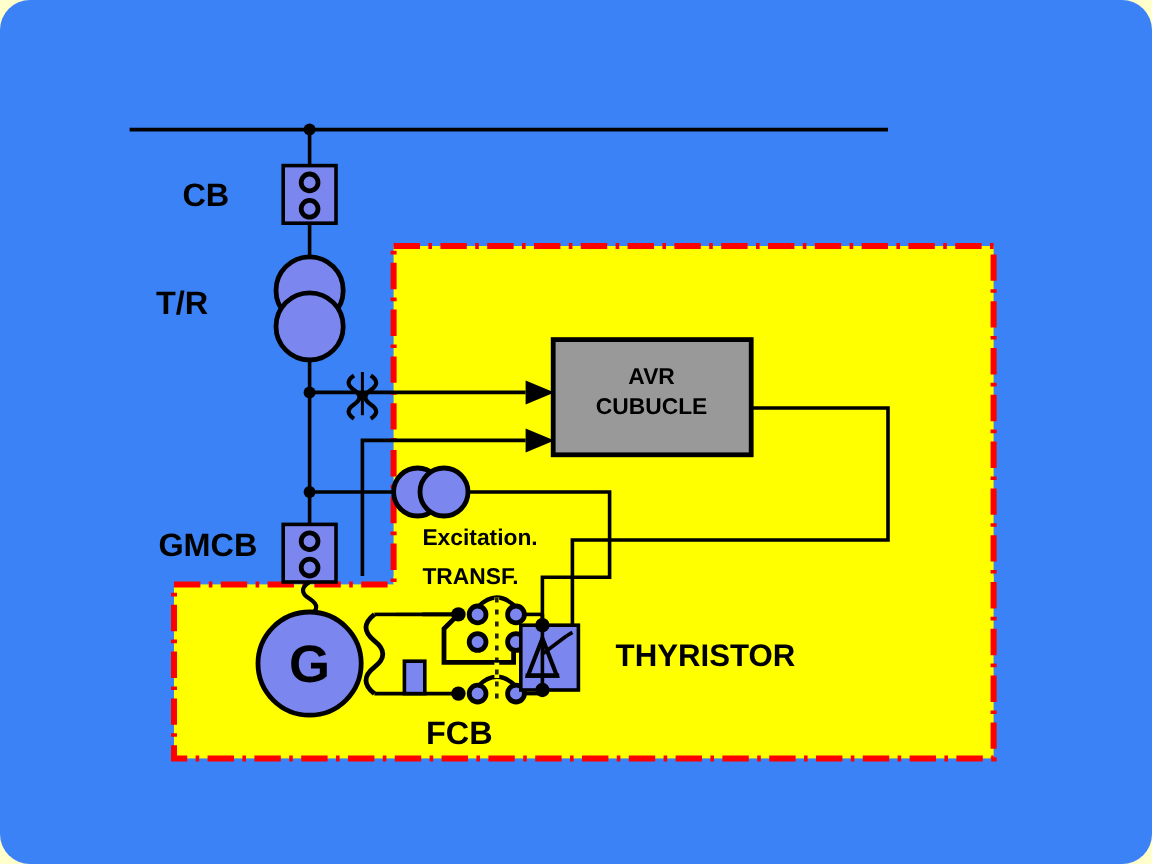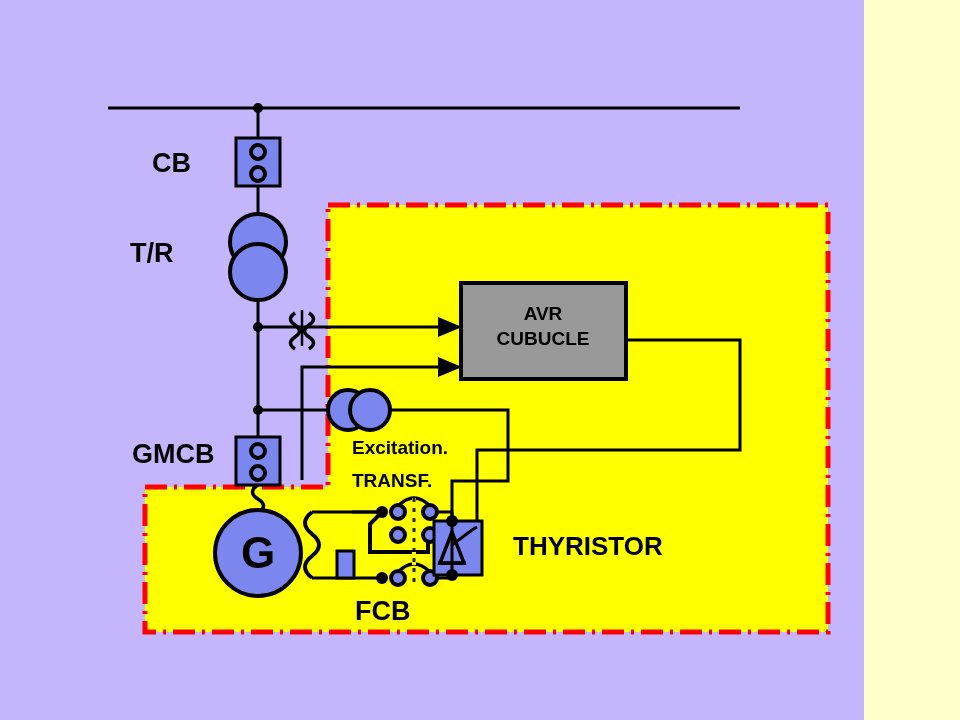--- a/index.html
+++ b/index.html
@@ -2,25 +2,26 @@
 <html><head>
 <meta charset="utf-8">
 <style>
   html, body {
     margin: 0;
     padding: 0;
     background: #ffffcc;
   }
   #stage {
     position: relative;
-    width: 864px;
+    width: 960px;
     height: 720px;
-    background: #c4b5fd;
+    background: #3b82f6;
     overflow: hidden;
     font-family: "Liberation Sans", sans-serif;
+    border-radius: 25px;
   }
   #diagram-svg {
     position: absolute;
     left: 0;
     top: 0;
     width: 960px;
     height: 720px;
   }
   .lbl {
     font-family: "Liberation Sans", sans-serif;

